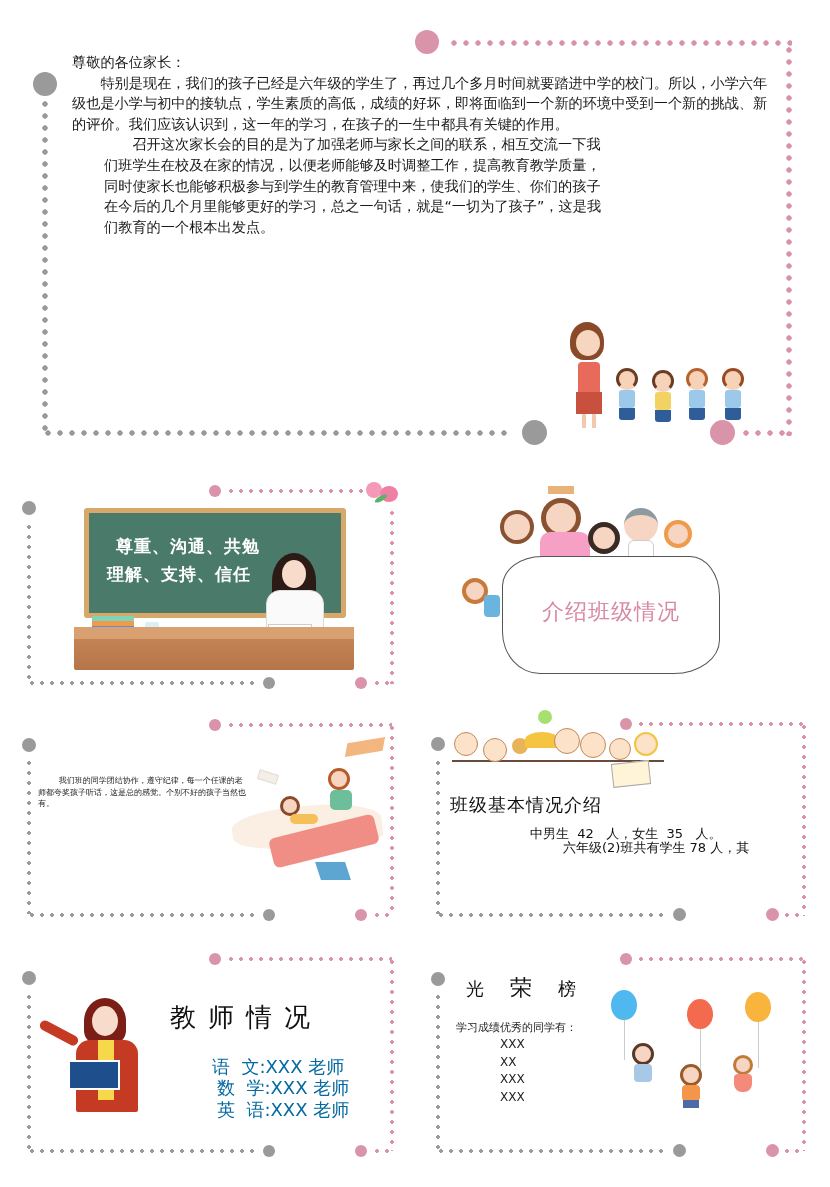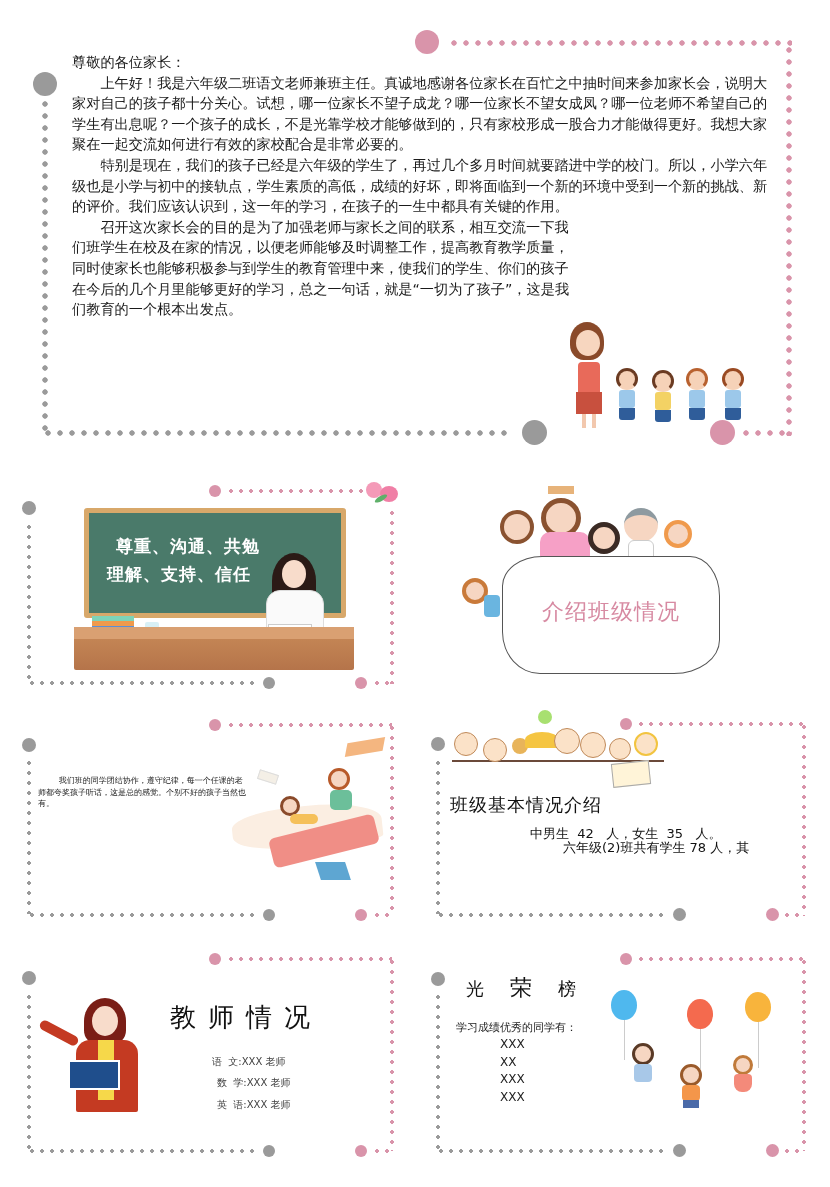--- a/index.html
+++ b/index.html
@@ -36,21 +36,21 @@
   .cloud { position: absolute; left: 502px; top: 556px; width: 218px; height: 118px; border: 1.5px solid #555; border-radius: 40px 30px 46px 38px / 30px 40px 34px 42px; background: #fff; }
   .cloud-title { position: absolute; left: 0; right: 0; top: 40px; text-align: center; font-size: 22px; color: #d78aa2; letter-spacing: 1px; }
 
   .small-text { position: absolute; left: 38px; top: 775px; width: 208px; font-size: 8px; line-height: 11.6px; color: #222; }
   .small-text p { text-indent: 2.6em; }
 
   .section-title { position: absolute; font-size: 18px; color: #111; letter-spacing: 1px; }
   .info { position: absolute; font-size: 13px; line-height: 20px; color: #111; }
 
   .teacher-title { position: absolute; left: 170px; top: 1000px; font-size: 26px; letter-spacing: 12px; color: #111; }
-  .teacher-row { position: absolute; font-size: 10px; color: #404040; }
+  .teacher-row { position: absolute; font-size: 18px; color: #0369a1; }
 
   .honor-title { position: absolute; left: 466px; top: 973px; font-size: 18px; color: #111; }
   .honor-title span { display: inline-block; margin-right: 26px; }
   .honor-sub { position: absolute; left: 456px; top: 1020px; font-size: 11px; color: #222; text-align: center; }
   .honor-list { position: absolute; left: 500px; top: 1036px; width: 60px; text-align: left; font-size: 12px; line-height: 17.5px; color: #222; }
 
   .balloon { position: absolute; width: 26px; height: 30px; border-radius: 50% 50% 48% 48%; }
   .string { position: absolute; width: 1px; background: #ccc; }
 </style>
 </head>
@@ -63,23 +63,22 @@
   <div class="vline big" style="--c:#d994aa;left:786px;top:44px;height:392px;"></div>
   <div class="vline big" style="--c:#9a9a9a;left:42px;top:98px;height:336px;"></div>
   <div class="hline big" style="--c:#9a9a9a;left:42px;top:430px;width:470px;"></div>
   <div class="dot gray" style="left:522px;top:420px;width:25px;height:25px;"></div>
   <div class="dot pink" style="left:710px;top:420px;width:25px;height:25px;"></div>
   <div class="hline big" style="--c:#d994aa;left:740px;top:430px;width:52px;"></div>
 </div>
 
 <div class="letter">
   <div class="greet">尊敬的各位家长：</div>
-  <p>上午好！我是六年级二班语文老师兼班主任。真诚地感谢各位家长在百忙之中抽时间来参加家长会，说明大家对自己的孩子都十分关心。试想，哪一位家长不望子成龙？哪一位家长不望女成凤？哪一位老师不希望自己的学生有出息呢？一个孩子的成长，不是光靠学校才能够做到的，只有家校形成一股合力才能做得更好。我想大家聚在一起交流如何进行有效的家校配合是非常必要的。</p>
   <p>特别是现在，我们的孩子已经是六年级的学生了，再过几个多月时间就要踏进中学的校门。所以，小学六年级也是小学与初中的接轨点，学生素质的高低，成绩的好坏，即将面临到一个新的环境中受到一个新的挑战、新的评价。我们应该认识到，这一年的学习，在孩子的一生中都具有关键的作用。</p>
-  <p style="width:500px;">召开这次家长会的目的是为了加强老师与家长之间的联系，相互交流一下我们班学生在校及在家的情况，以便老师能够及时调整工作，提高教育教学质量，同时使家长也能够积极参与到学生的教育管理中来，使我们的学生、你们的孩子在今后的几个月里能够更好的学习，总之一句话，就是“一切为了孩子”，这是我们教育的一个根本出发点。</p>
+  <p style="width:500px;margin-left:32px;">召开这次家长会的目的是为了加强老师与家长之间的联系，相互交流一下我们班学生在校及在家的情况，以便老师能够及时调整工作，提高教育教学质量，同时使家长也能够积极参与到学生的教育管理中来，使我们的学生、你们的孩子在今后的几个月里能够更好的学习，总之一句话，就是“一切为了孩子”，这是我们教育的一个根本出发点。</p>
 </div>
 
 <div>
   <div class="abs" style="left:570px;top:322px;width:34px;height:38px;border-radius:50% 50% 40% 40%;background:#8a4a2a;"></div>
   <div class="abs" style="left:576px;top:330px;width:24px;height:26px;border-radius:50%;background:#f7d6bf;"></div>
   <div class="abs" style="left:578px;top:362px;width:22px;height:32px;background:#e86a5a;border-radius:4px 4px 0 0;"></div>
   <div class="abs" style="left:576px;top:392px;width:26px;height:22px;background:#c8503e;"></div>
   <div class="abs" style="left:582px;top:414px;width:4px;height:14px;background:#f2c8ae;"></div>
   <div class="abs" style="left:592px;top:414px;width:4px;height:14px;background:#f2c8ae;"></div>
   <div class="kid" style="left:616px;top:368px;">

